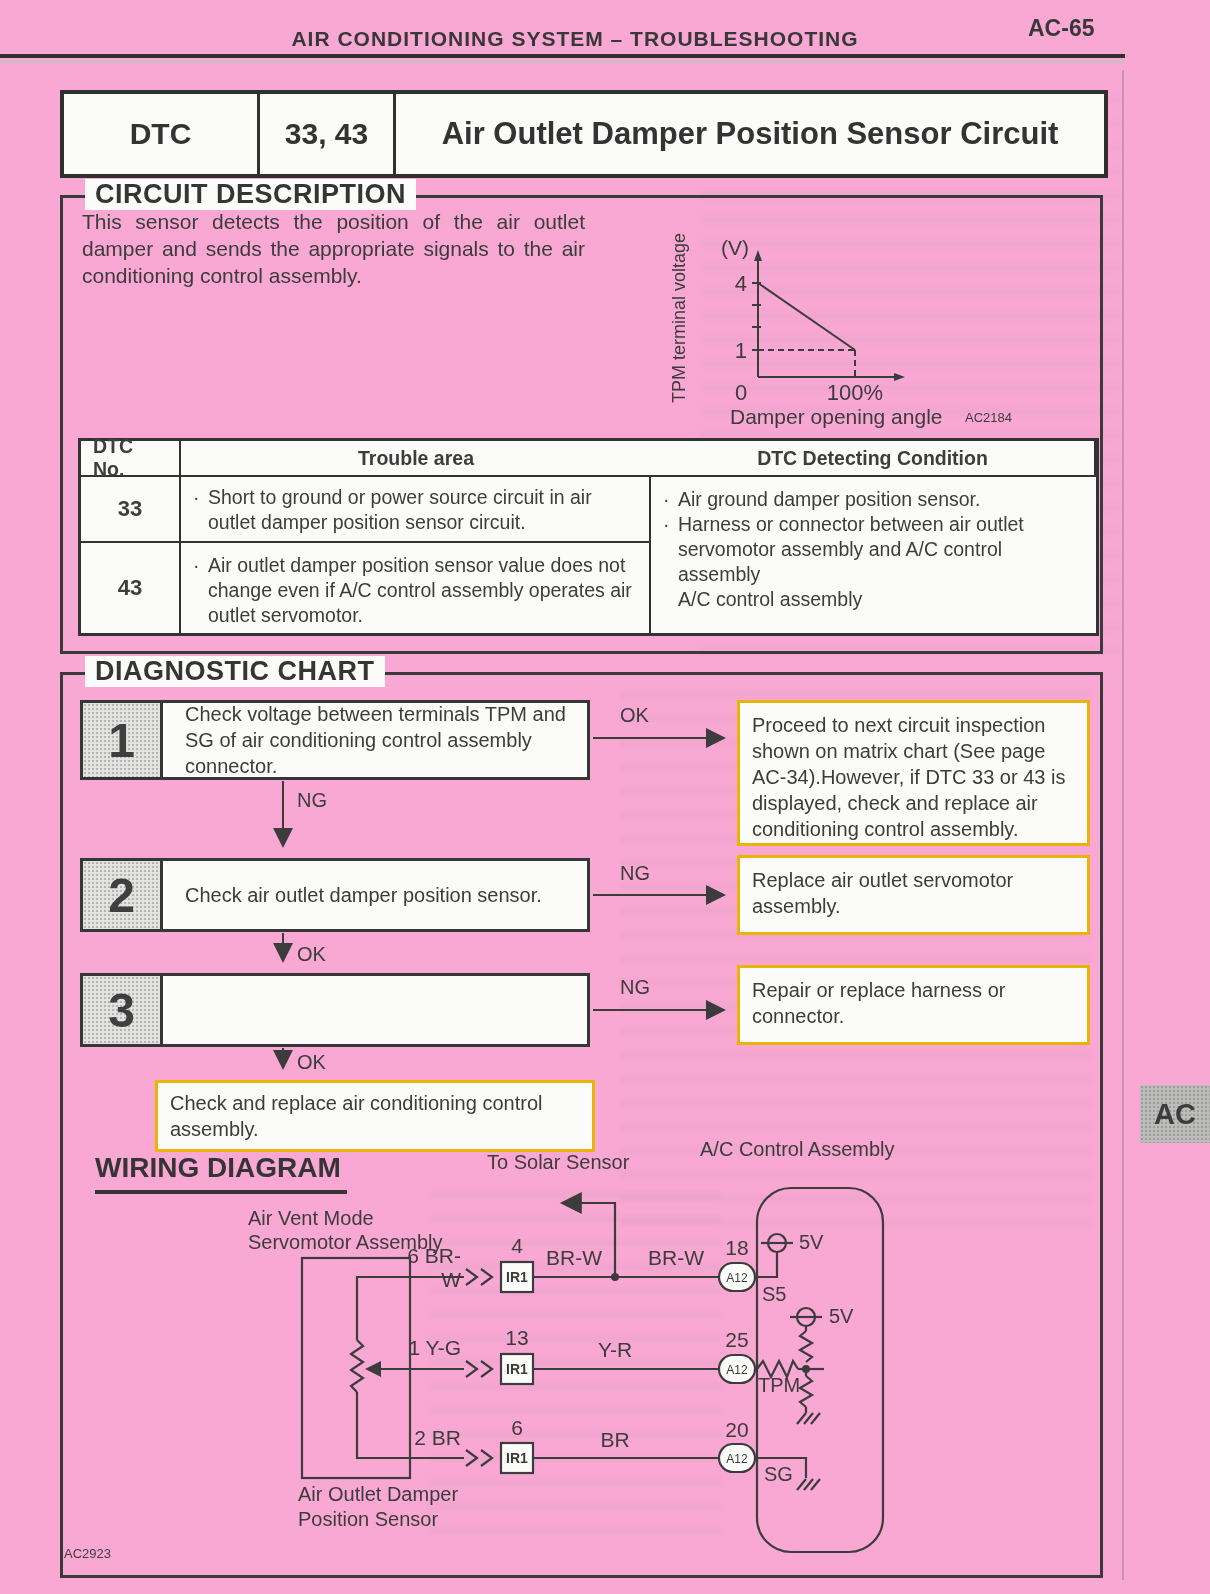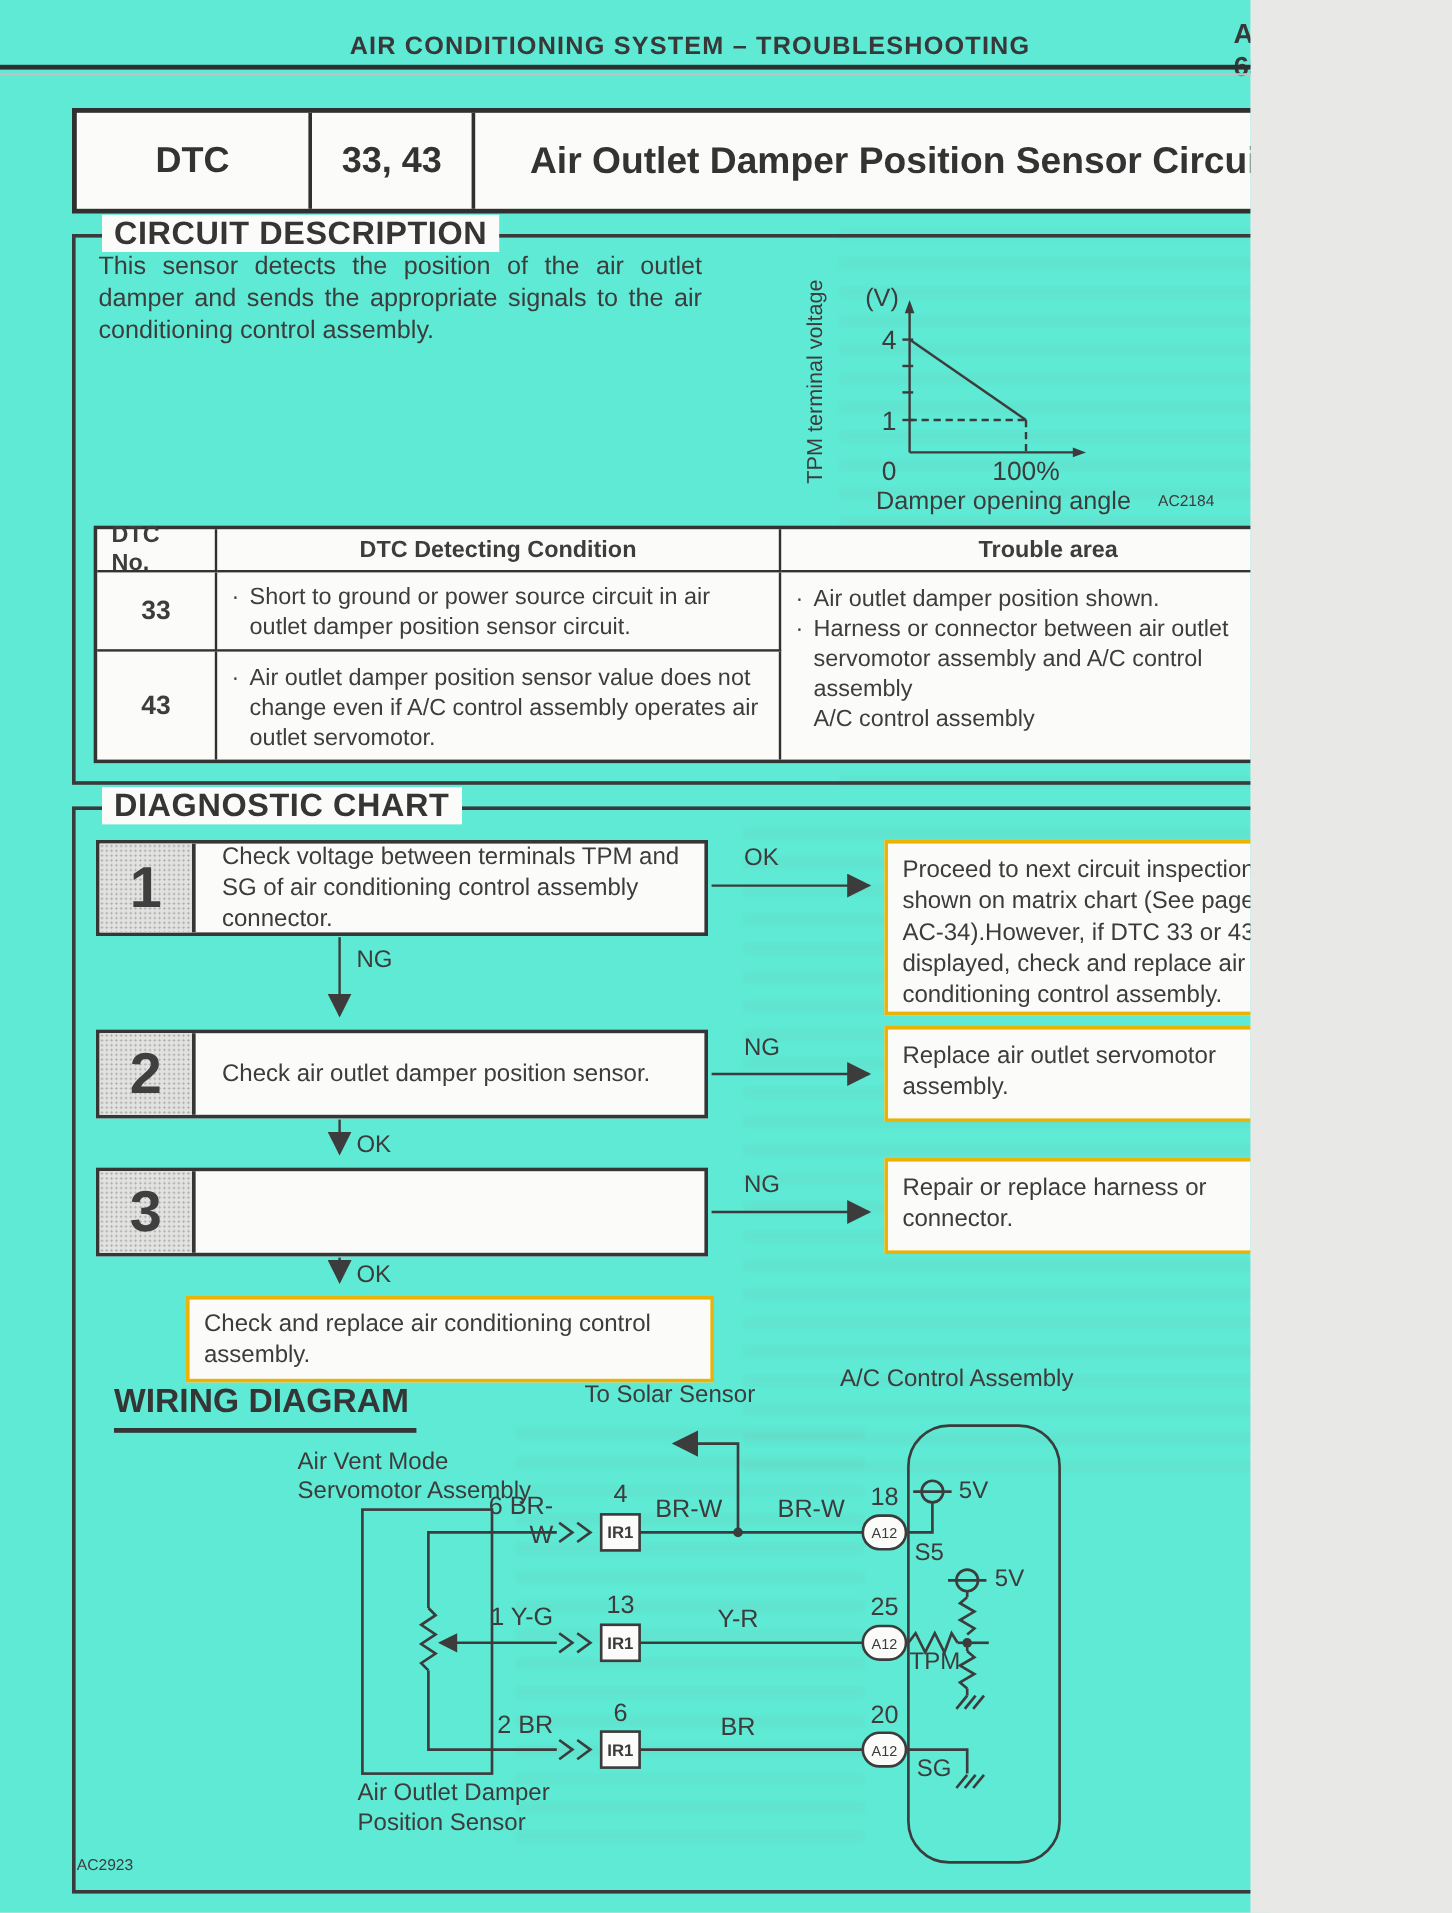--- a/index.html
+++ b/index.html
@@ -1,16 +1,16 @@
 <!DOCTYPE html>
 <html><head>
 <meta charset="utf-8">
 <style>
   html,body{margin:0;padding:0;background:#e8e8e6;}
-  .page{position:relative;width:1042px;height:1594px;background:#5eead4;
+  .page{position:relative;width:1210px;height:1594px;background:#f9a8d4;
         font-family:"Liberation Sans",sans-serif;color:#3d3d3d;overflow:hidden;}
   .abs{position:absolute;}
   .b{font-weight:bold;}
   .sec{position:absolute;border:3px solid #3a3a3a;background:transparent;}
   .legend{position:absolute;top:-19px;left:22px;background:#fbfbf9;padding:0 10px;
           font-size:27px;font-weight:bold;letter-spacing:.5px;color:#353535;white-space:nowrap;}
   .para{font-size:21px;line-height:27px;text-align:justify;color:#3c3c3c;}
   .titlebar{position:absolute;left:60px;top:90px;width:1040px;height:80px;border:4px solid #303030;
             display:grid;grid-template-columns:196px 136px 1fr;background:#fbfbf9;}
   .titlebar>div{display:flex;align-items:center;justify-content:center;font-weight:bold;color:#333;}
@@ -88,35 +88,35 @@
     <text x="86" y="200" font-size="22" text-anchor="middle">0</text>
     <text x="200" y="200" font-size="22" text-anchor="middle">100%</text>
     <text x="80" y="55" font-size="21" text-anchor="middle">(V)</text>
     <text x="30" y="118" font-size="18" text-anchor="middle" transform="rotate(-90 30 118)">TPM terminal voltage</text>
     <text x="75" y="224" font-size="21">Damper opening angle</text>
     <text x="310" y="222" font-size="13">AC2184</text>
   </svg>
 
   <div class="dtct">
     <div class="th cellr" style="border-right-width:2.5px;">DTC No.</div>
+    <div class="th">Trouble area</div>
     <div class="th cellr" style="border-right-width:2.5px;">DTC  Detecting Condition</div>
-    <div class="th">Trouble area</div>
 
     <div class="code cellr" style="border-right-width:2.5px;border-bottom:2.5px solid #333;">33</div>
     <div class="cellr" style="border-right-width:2.5px;border-bottom:2.5px solid #333;padding-top:8px;">
       <div class="bi">
         <span class="bdot">·</span>
         <span class="btext">Short to ground or power source circuit in air outlet damper position sensor circuit.</span>
       </div>
     </div>
 
     <div style="grid-column:3;grid-row:2 / span 2;padding-top:10px;">
       <div class="bi">
         <span class="bdot">·</span>
-        <span class="btext">Air outlet damper position shown.</span>
+        <span class="btext">Air ground damper position sensor.</span>
       </div>
       <div class="bi">
         <span class="bdot">·</span>
         <span class="btext">Harness or connector between air outlet servomotor assembly and A/C control assembly</span>
       </div>
       <div class="bi">
         <span class="bdot"></span>
         <span class="btext">A/C control assembly</span>
       </div>
     </div>

